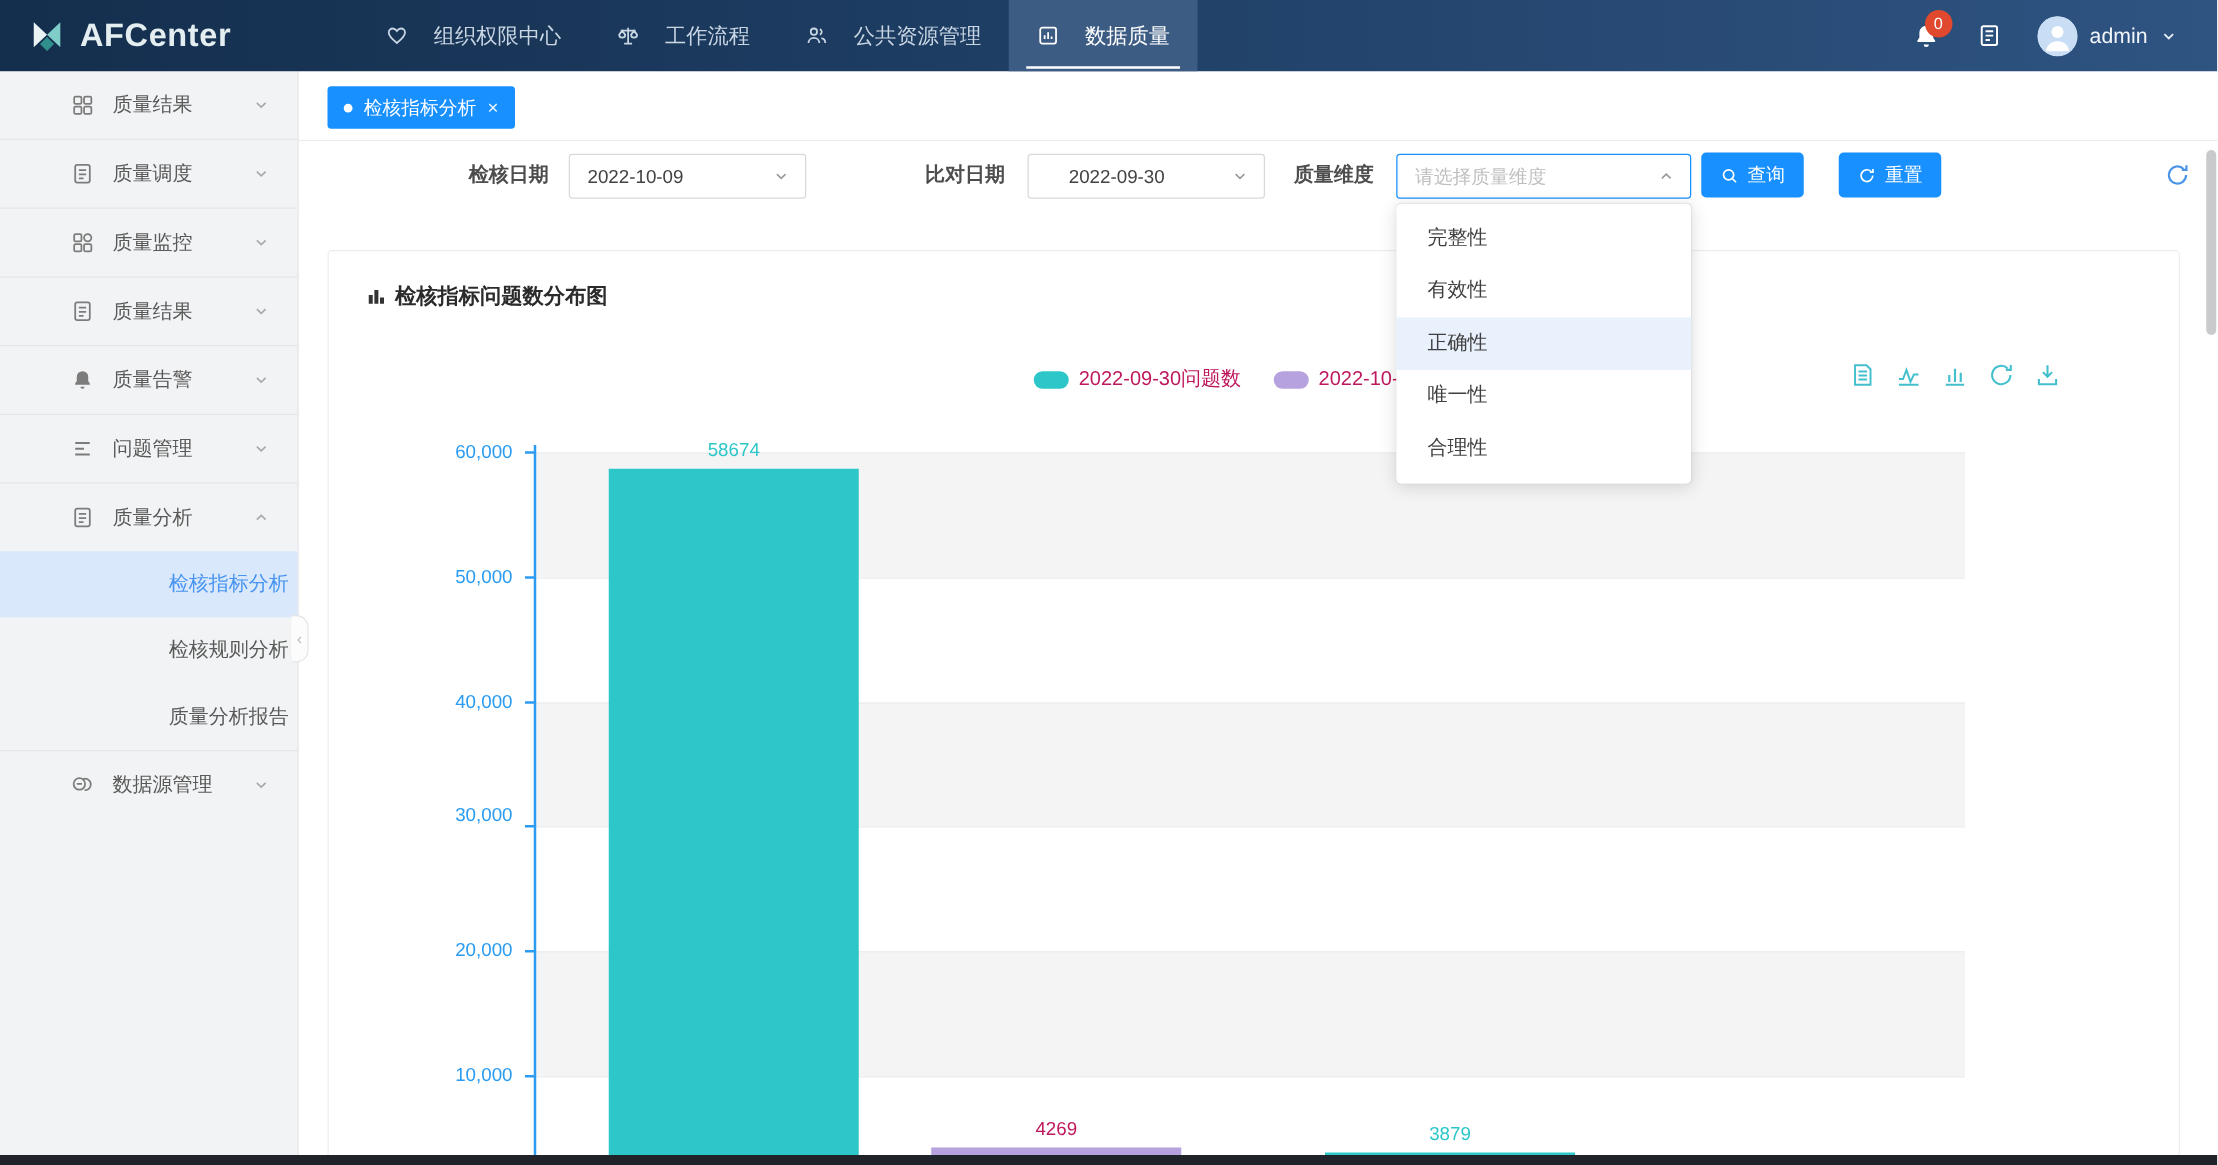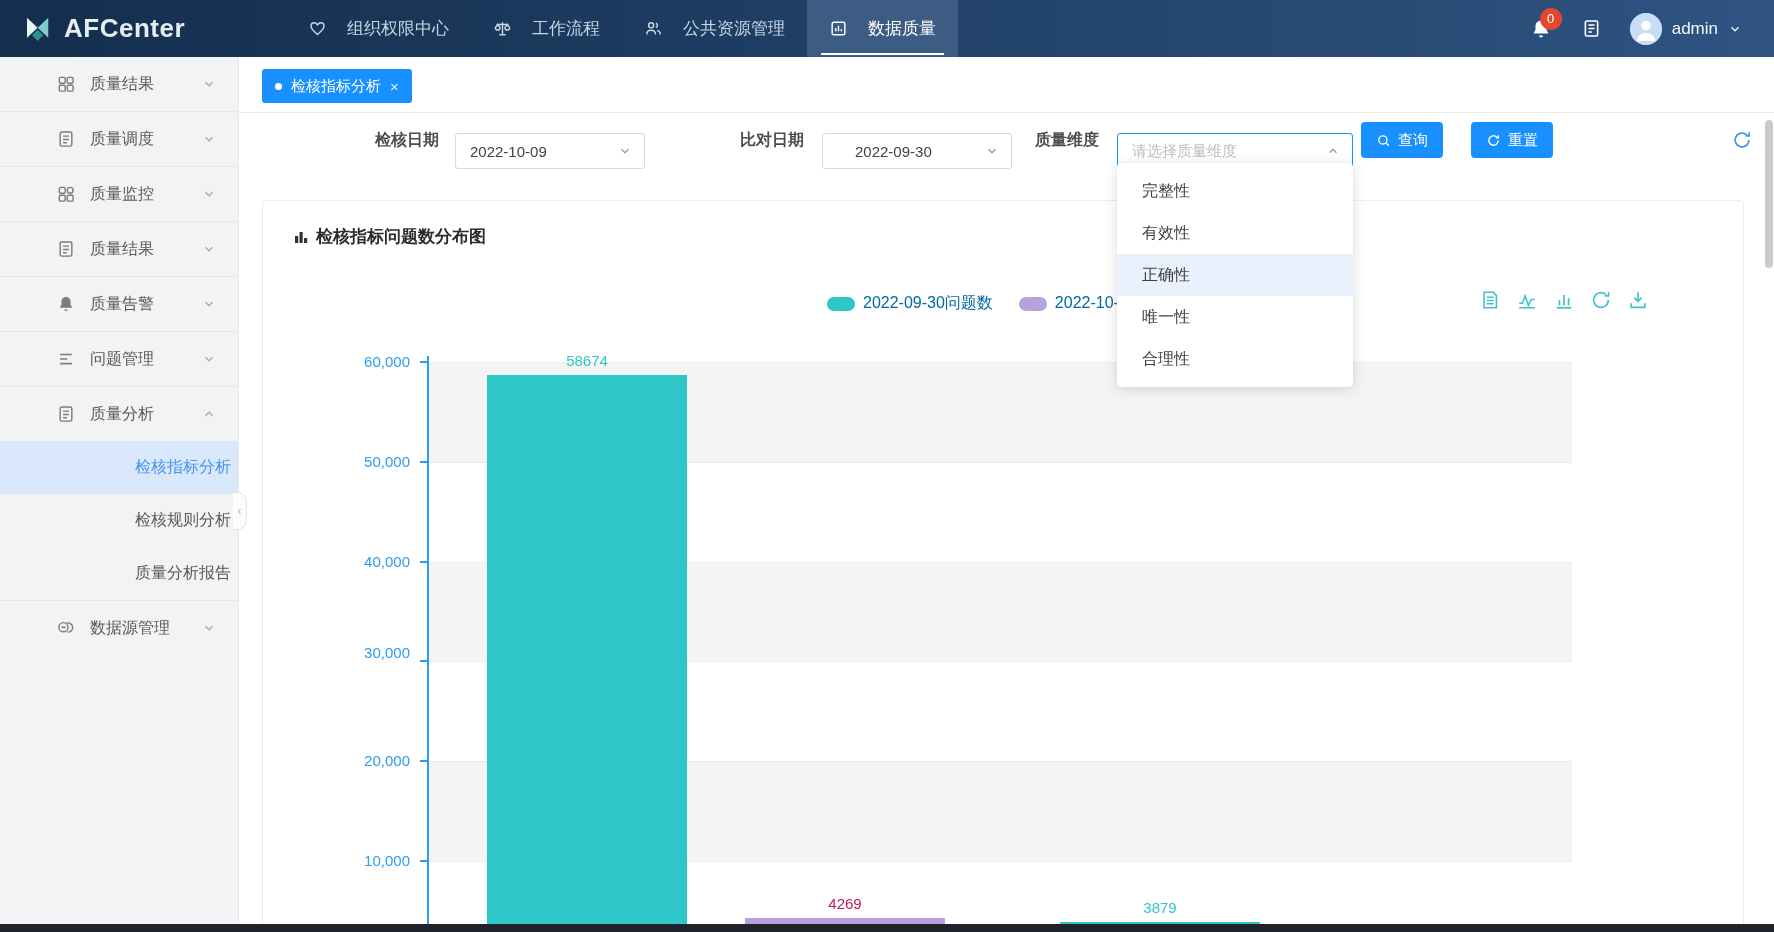--- a/index.html
+++ b/index.html
@@ -39,21 +39,21 @@
   
   .tabbar { position:absolute; left:239px; top:57px; width:1535px; height:56px; background:#fff; border-bottom:1px solid #ebebeb; }
   .tab { position:absolute; left:23px; top:12px; height:34px; background:#1890ff; color:#fff; border-radius:3px;
     display:flex; align-items:center; gap:9px; padding:0 13px; font-size:15px; cursor:pointer; }
   .tab-dot { width:7px; height:7px; border-radius:50%; background:#fff; }
   .tab-close { font-size:15px; opacity:.9; cursor:pointer; }
 
   
   .filterbar { position:absolute; left:239px; top:113px; width:1535px; height:54px; background:#fff; }
   .f-label { position:absolute; top:0; height:54px; display:flex; align-items:center; font-size:16px; font-weight:600; color:#4d4d4d; }
-  .f-select { position:absolute; top:20px; height:36px; background:#fff; border:1px solid #d9d9d9; border-radius:3px;
+  .f-select { position:absolute; top:10px; height:36px; background:#fff; border:1px solid #d9d9d9; border-radius:3px;
     display:flex; align-items:center; padding:0 12px 0 14px; font-size:15px; color:#434343; cursor:pointer; }
   .f-select .sel-text { flex:1; }
   .f-select .placeholder { color:#bfbfbf; }
   .f-select .chev { width:14px; height:14px; color:#9a9a9a; }
   .f-select.focused { border-color:#1890ff; }
   .f-btn { position:absolute; top:9px; height:36px; width:82px; background:#1890ff; border:none; border-radius:4px; color:#fff;
     font-size:15px; display:flex; align-items:center; justify-content:center; gap:7px; cursor:pointer; font-family:inherit; }
   .refresh-corner { position:absolute; top:16px; width:22px; height:22px; color:#4a94e8; cursor:pointer; }
   .scroll-thumb { position:absolute; right:1px; top:120px; width:8px; height:148px; background:#c9cacc; border-radius:4px; z-index:60; }
 
@@ -61,21 +61,21 @@
   .dropdown { position:absolute; left:1117px; top:163px; width:236px; background:#fff; border-radius:4px; padding:7px 0;
     box-shadow:0 2px 14px rgba(0,0,0,.14), 0 0 1px rgba(0,0,0,.1); z-index:40; }
   .dd-item { height:42px; line-height:42px; padding-left:25px; font-size:16px; color:#3f3f3f; cursor:pointer; }
   .dd-item.hl { background:#e9f1fd; }
 
   
   .card { position:absolute; left:262px; top:200px; width:1482px; height:760px; background:#fff;
     border:1px solid #ebedf0; border-radius:4px; overflow:hidden; }
   .card-title { position:absolute; left:30px; top:24px; display:flex; align-items:center; gap:7px;
     font-size:17px; color:#2b2b2b; font-weight:600; }
-  .legend { position:absolute; left:564px; top:92px; display:flex; gap:26px; align-items:center; font-size:16px; color:#0369a1; }
+  .legend { position:absolute; left:564px; top:92px; display:flex; gap:26px; align-items:center; font-size:16px; color:#be185d; }
   .legend-entry { display:flex; align-items:center; gap:8px; cursor:pointer; }
   .swatch { width:28px; height:14px; border-radius:7px; }
   .toolbox { position:absolute; right:94px; top:88px; display:flex; gap:15px; color:#43bfce; }
   .toolbox .tb-icon { width:22px; height:22px; cursor:pointer; }
   #plot-layer { position:absolute; left:0; top:0; width:100%; height:100%; }
   .band { position:absolute; }
   .gridline { position:absolute; height:1px; background:#ececec; }
   .ylabel { position:absolute; left:57px; width:90px; text-align:right; font-size:15px; color:#2b9cf2; }
   .ytick { position:absolute; left:157px; width:8px; height:2px; background:#2b9cf2; }
   .yaxis { position:absolute; left:164px; top:155px; width:2px; height:605px; background:#2b9cf2; }

